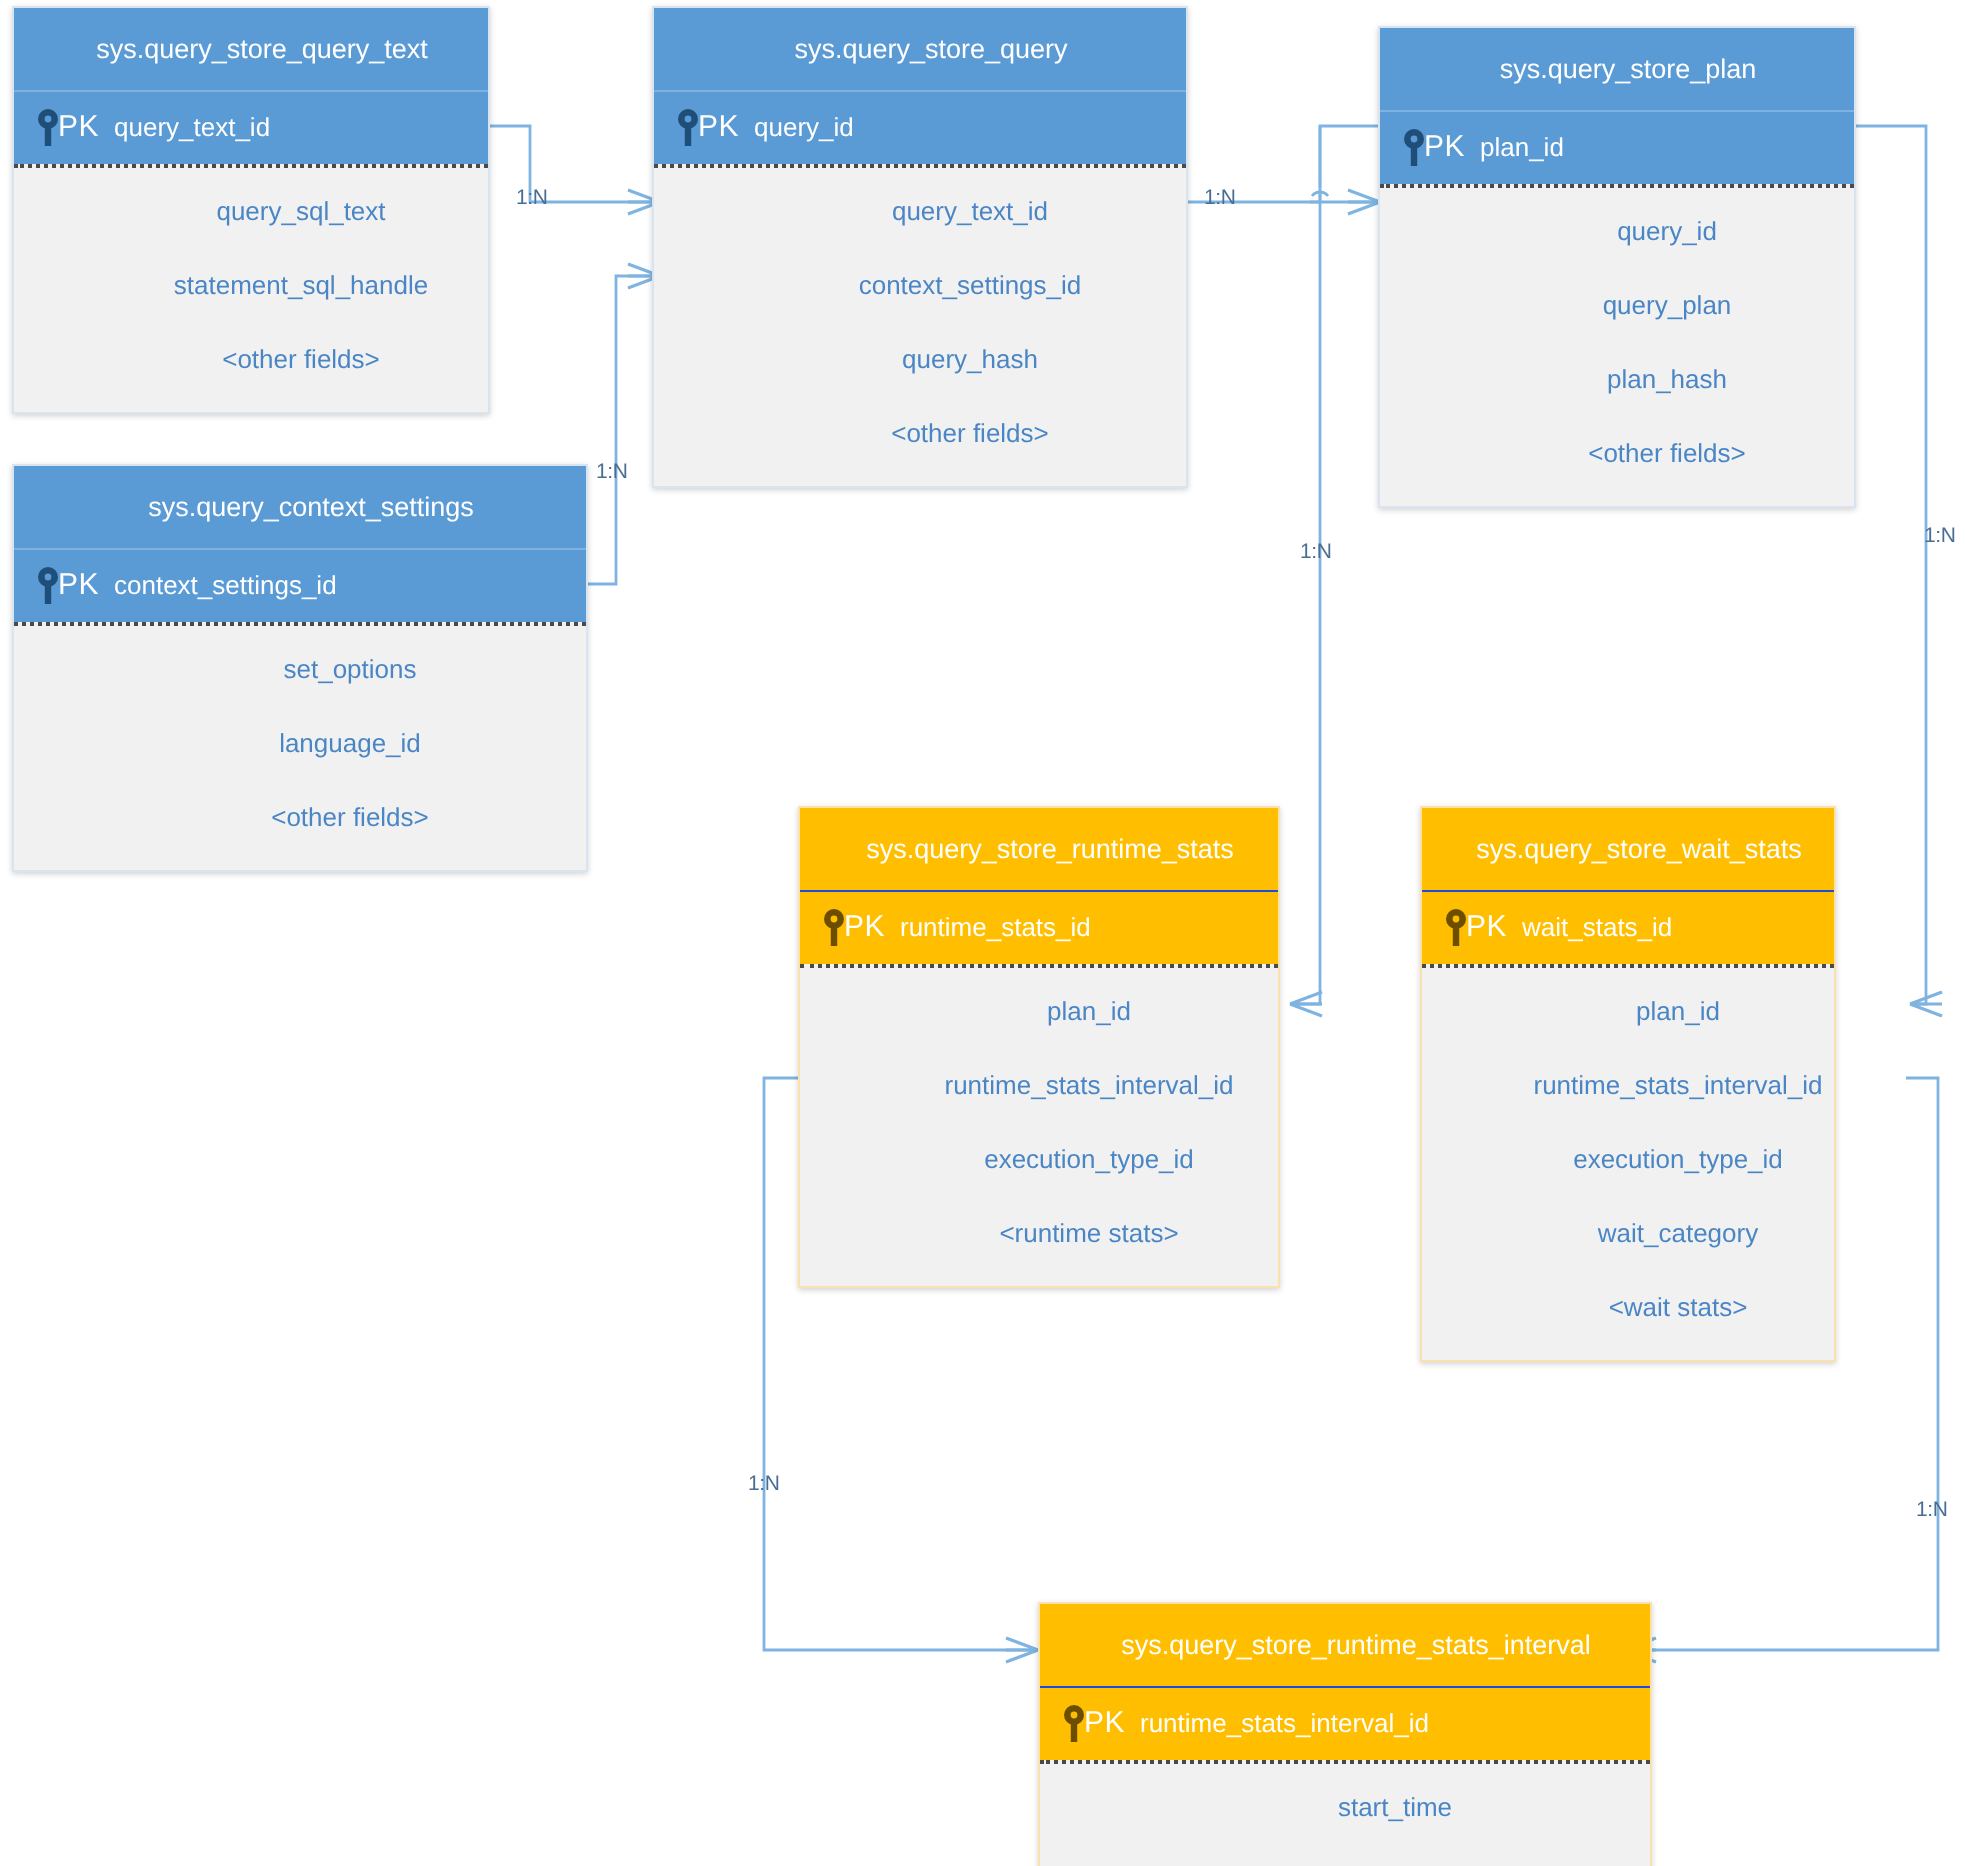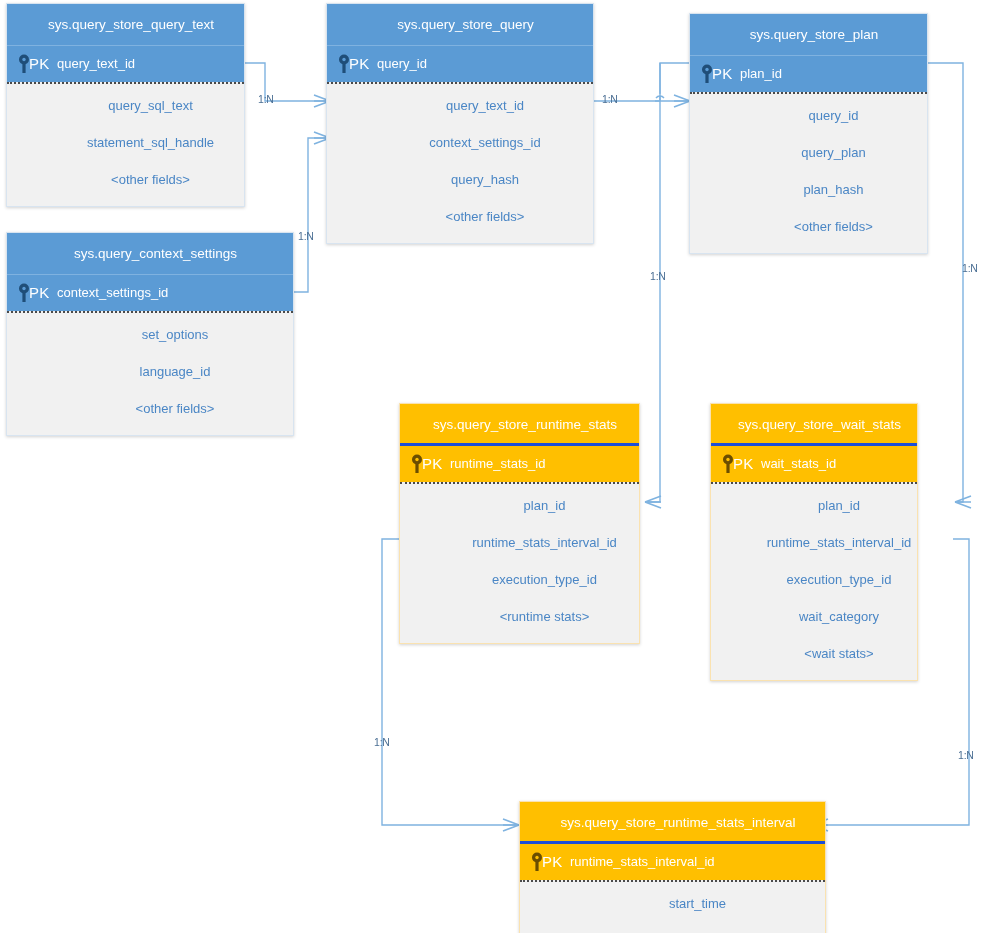--- a/index.html
+++ b/index.html
@@ -87,21 +87,21 @@
   }
   
   .blue .ent-title { background: #5b9bd5; }
   .blue .ent-pk { background: #5b9bd5; }
   .blue { border: 1px solid #d8e4f0; }
   
   .orange .ent-title { background: #ffbf00; }
   .orange .ent-pk { background: #ffbf00; }
   .orange { border: 1px solid #fae2b0; }
   .blue .ent-title { border-bottom: 1px solid #7fb2e0; }
-  .orange .ent-title { border-bottom: 3px solid #1d4ed8; }
+  .orange .ent-title { border-bottom: 1px solid #1d4ed8; }
 
   .card-label {
     position: absolute;
     font-size: 10.5px;
     color: #4a6e93;
     font-family: "Liberation Sans", sans-serif;
     white-space: nowrap;
     letter-spacing: -0.2px;
   }
 </style>

